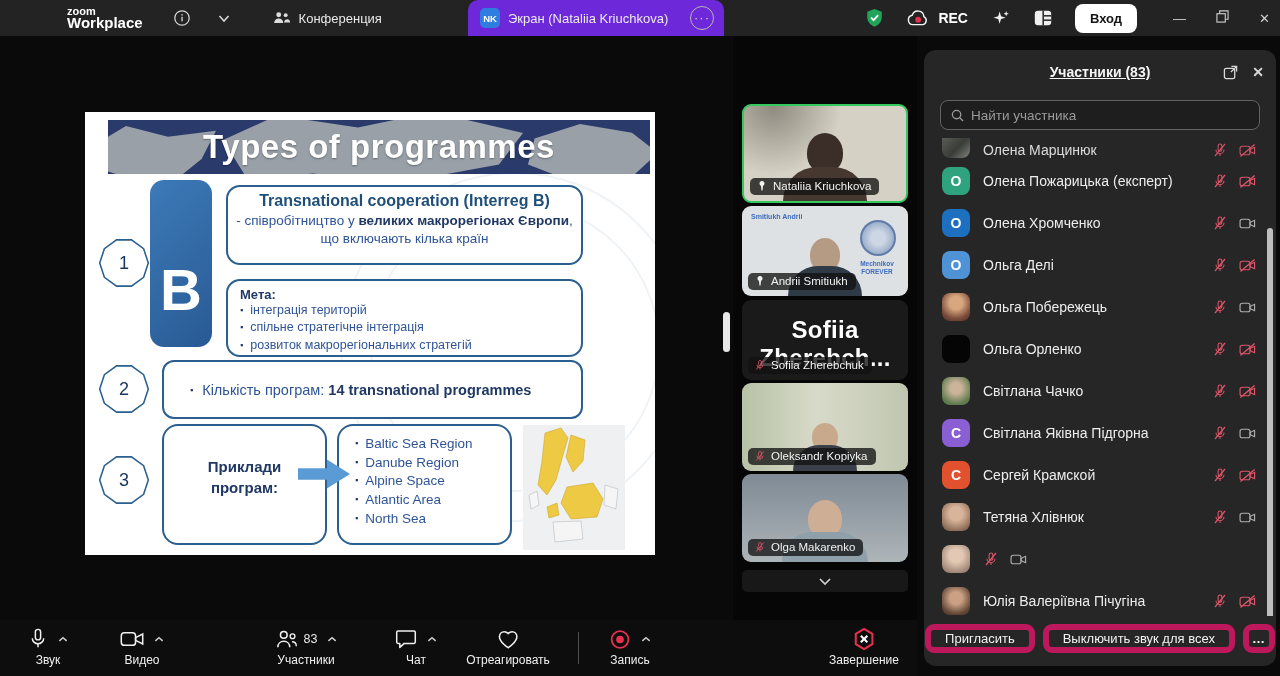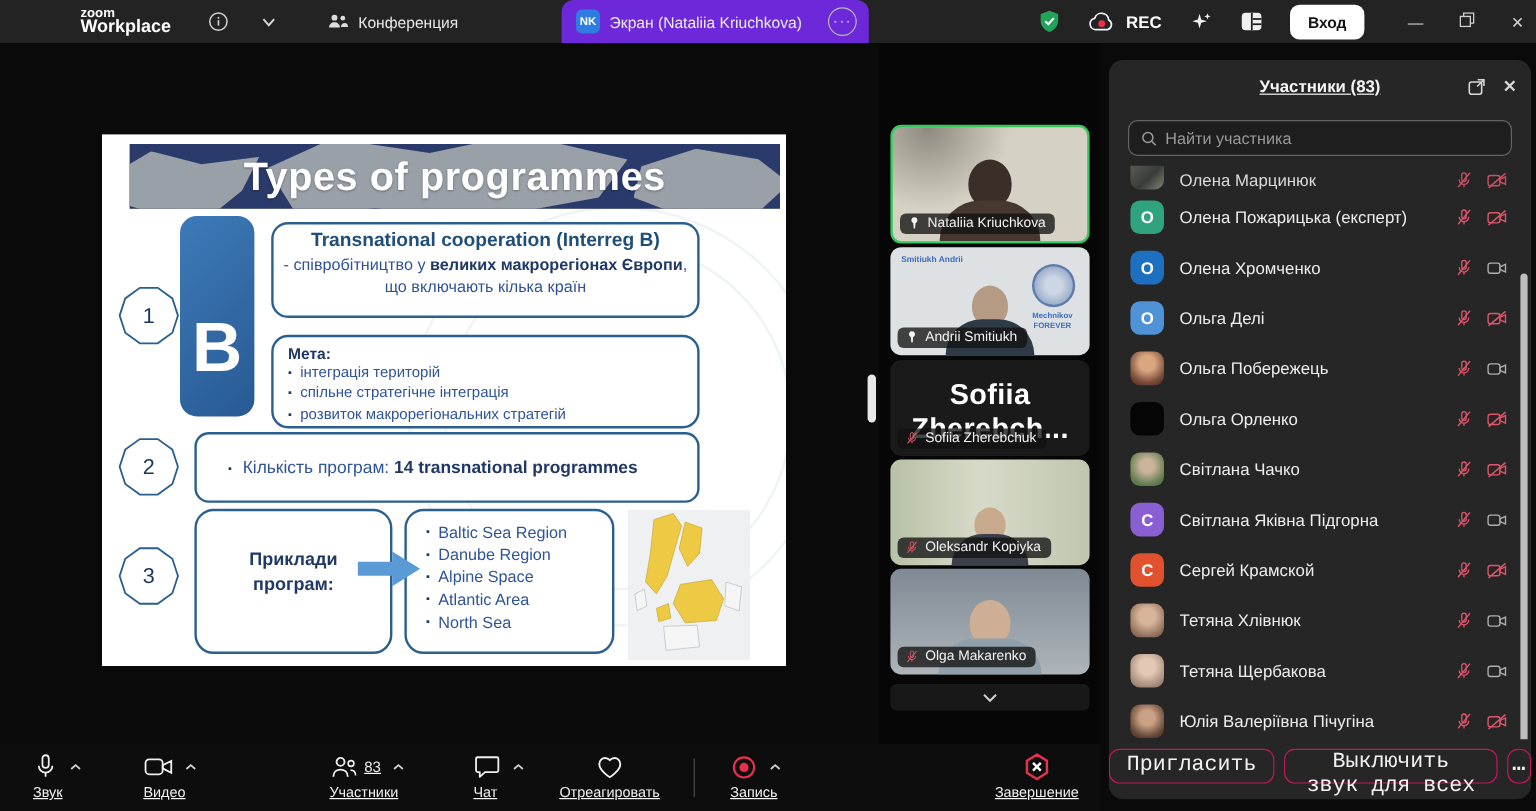--- a/index.html
+++ b/index.html
@@ -95,25 +95,25 @@
   .ph-d   { background:radial-gradient(circle at 50% 38%,#d8b49a 30%,#8a6a55 80%); }
   .ph-e   { background:radial-gradient(circle at 50% 38%,#e3c9b4 30%,#9c8374 80%); }
   .ph-f   { background:radial-gradient(circle at 50% 40%,#caa184 28%,#5f4333 75%); }
   .p-name { flex:1; font-size:14px; color:#ededed; white-space:nowrap; overflow:hidden; text-overflow:ellipsis; }
   .p-icons { display:flex; align-items:center; gap:11px; flex:none; }
   .ic { display:flex; }
   .ic.red { color:#e0556a; }
   .ic.gray { color:#aeaeae; }
   .p-scroll { position:absolute; right:3px; top:90px; width:6px; height:420px; border-radius:3px; background:#cccccc; opacity:0.92; }
   .p-foot { position:absolute; left:0; bottom:0; width:100%; height:56px; display:flex; align-items:center; justify-content:center; gap:8px; }
-  .pf-btn { height:29px; border:1px solid #be185d; background:transparent; border-radius:9px; color:#f2f2f2; font-size:18px; padding:0 14px; cursor:pointer; font-family:Liberation Mono, monospace; }
+  .pf-btn { height:29px; border:6px solid #be185d; background:transparent; border-radius:9px; color:#f2f2f2; font-size:13px; padding:0 14px; cursor:pointer; font-family:Liberation Sans, sans-serif; }
   .pf-more { width:32px; padding:0; font-weight:700; letter-spacing:1px; }
   
   .toolbar { position:absolute; left:0; top:620px; width:917px; height:56px; background:#0d0d0d; }
-  .tb-item { position:absolute; top:6px; transform:translateX(-50%); text-align:left; cursor:pointer; color:#fff;text-decoration:underline; }
+  .tb-item { position:absolute; top:6px; transform:translateX(-50%); text-align:center; cursor:pointer; color:#fff; }
   .tb-iconrow { height:26px; display:flex; align-items:center; justify-content:center; gap:5px; }
   .tb-label { font-size:12px; color:#f0f0f0; margin-top:1px; white-space:nowrap; }
   .tb-count { font-size:12.5px; color:#e8e8e8; }
   .tb-divider { position:absolute; left:578px; top:12px; width:1px; height:32px; background:#4d4d4d; }
   .chev { display:block; }
 </style>
 </head>
 <body>
 
 <div id="root">
@@ -623,21 +623,20 @@
               <span class="ic gray">
                 <svg width="17" height="15" viewBox="0 0 24 20">
                   <rect x="1.5" y="4" width="14" height="12" rx="3" fill="none" stroke="currentColor" stroke-width="1.6"></rect>
                   <path d="M15.5 8.5 22 5.5v9l-6.5-3z" fill="none" stroke="currentColor" stroke-width="1.6"></path>
                 </svg>
               </span>
             </span>
           </div>
           <div class="p-row">
             <div class="p-avatar ph-e"></div>
-            <span class="p-name">Тетяна Щербакова</span>
             <span class="p-icons">
               <span class="ic red">
                 <svg width="16" height="16" viewBox="0 0 24 24">
                   <rect x="9.2" y="3" width="5.6" height="11" rx="2.8" fill="none" stroke="currentColor" stroke-width="1.6"></rect>
                   <path d="M6 11.5a6 6 0 0 0 12 0" fill="none" stroke="currentColor" stroke-width="1.6"></path>
                   <line x1="12" y1="17.5" x2="12" y2="21" stroke="currentColor" stroke-width="1.6"></line>
                   <line x1="4.5" y1="21" x2="19.5" y2="3" stroke="currentColor" stroke-width="1.8"></line>
                 </svg>
               </span>
               <span class="ic gray">

